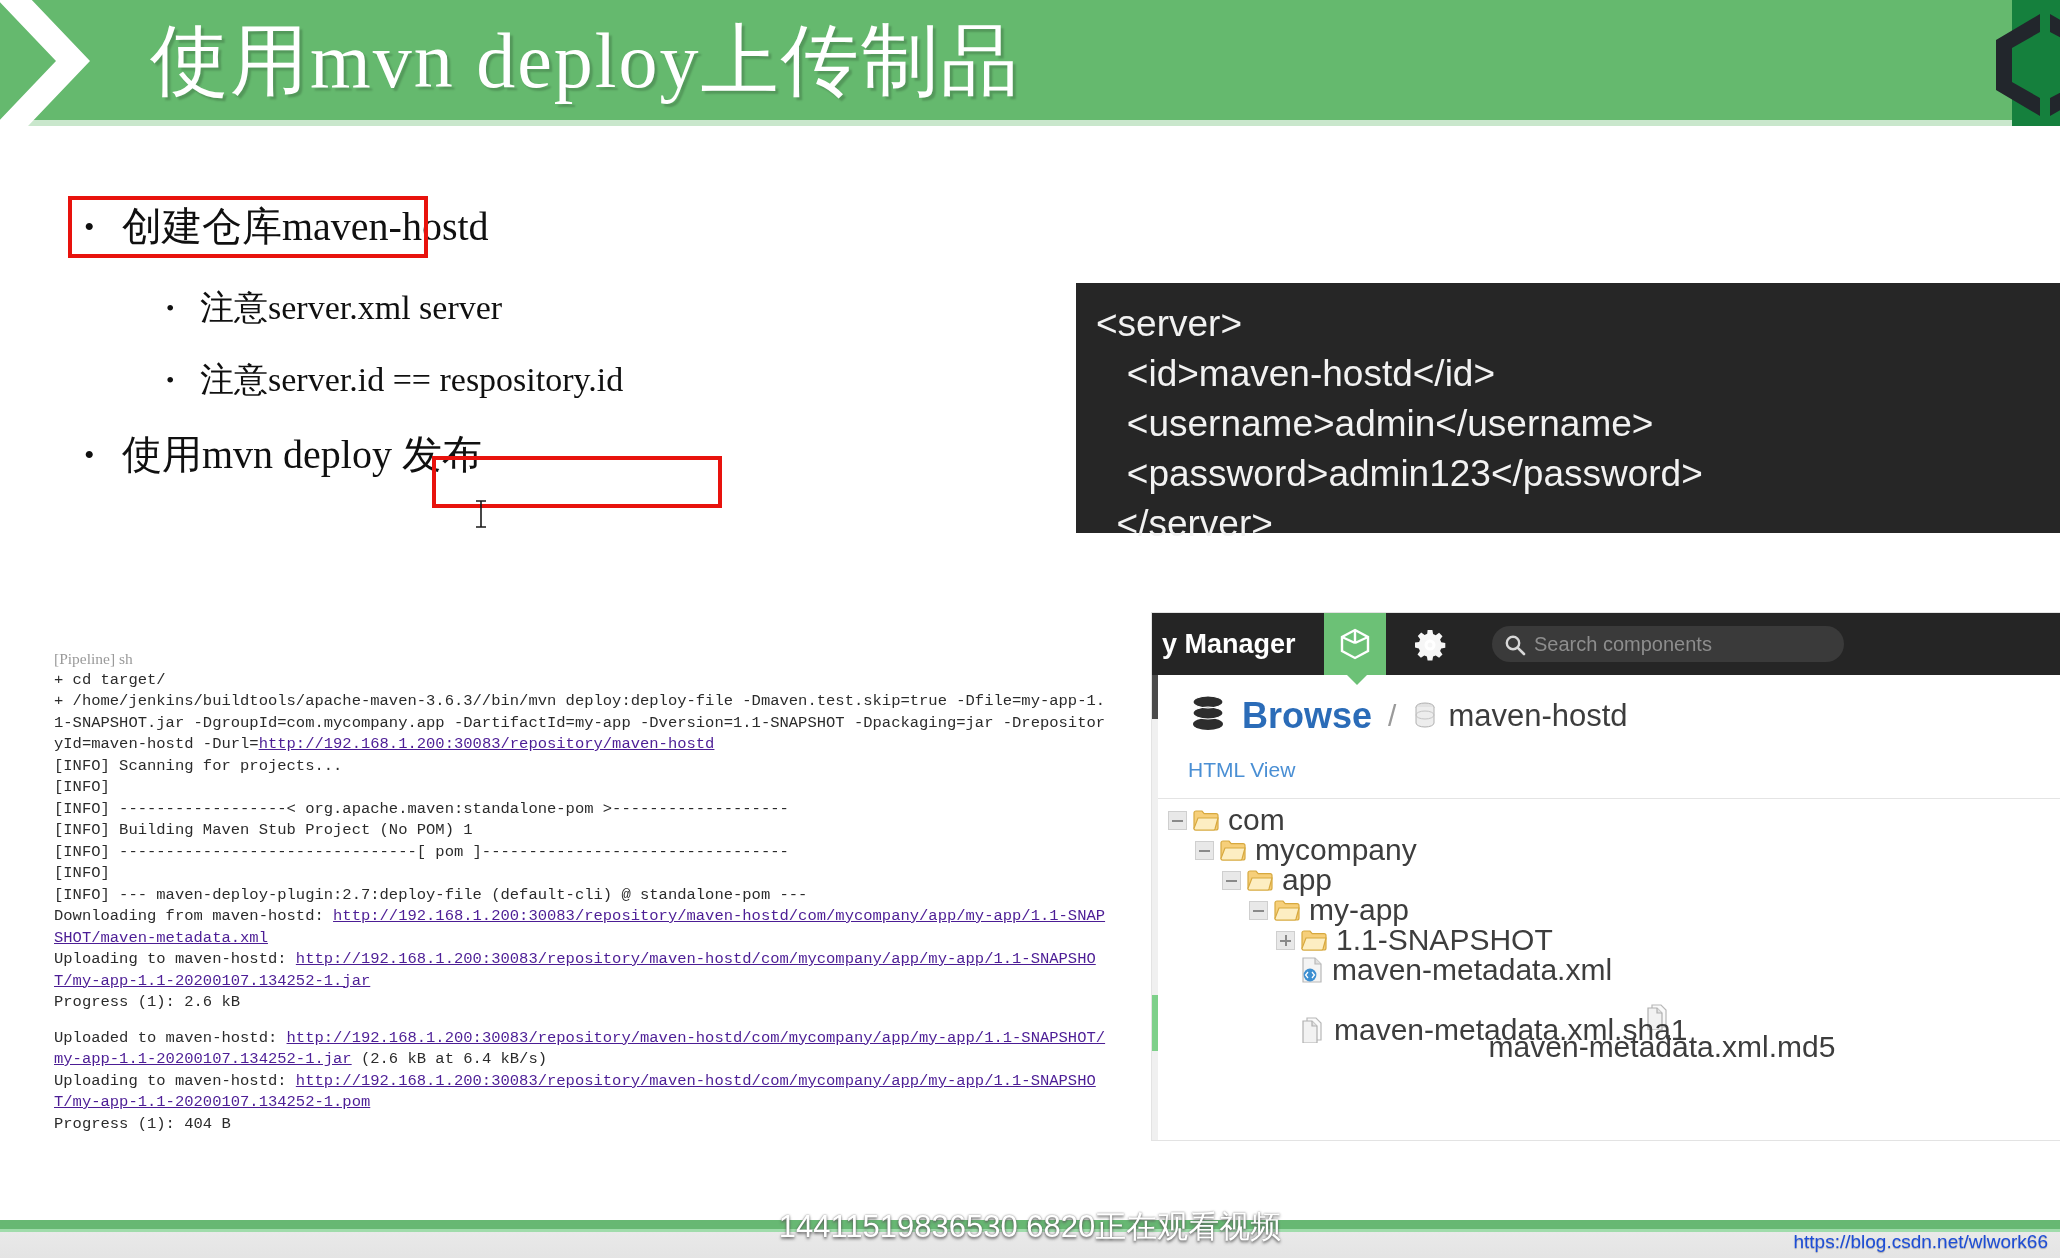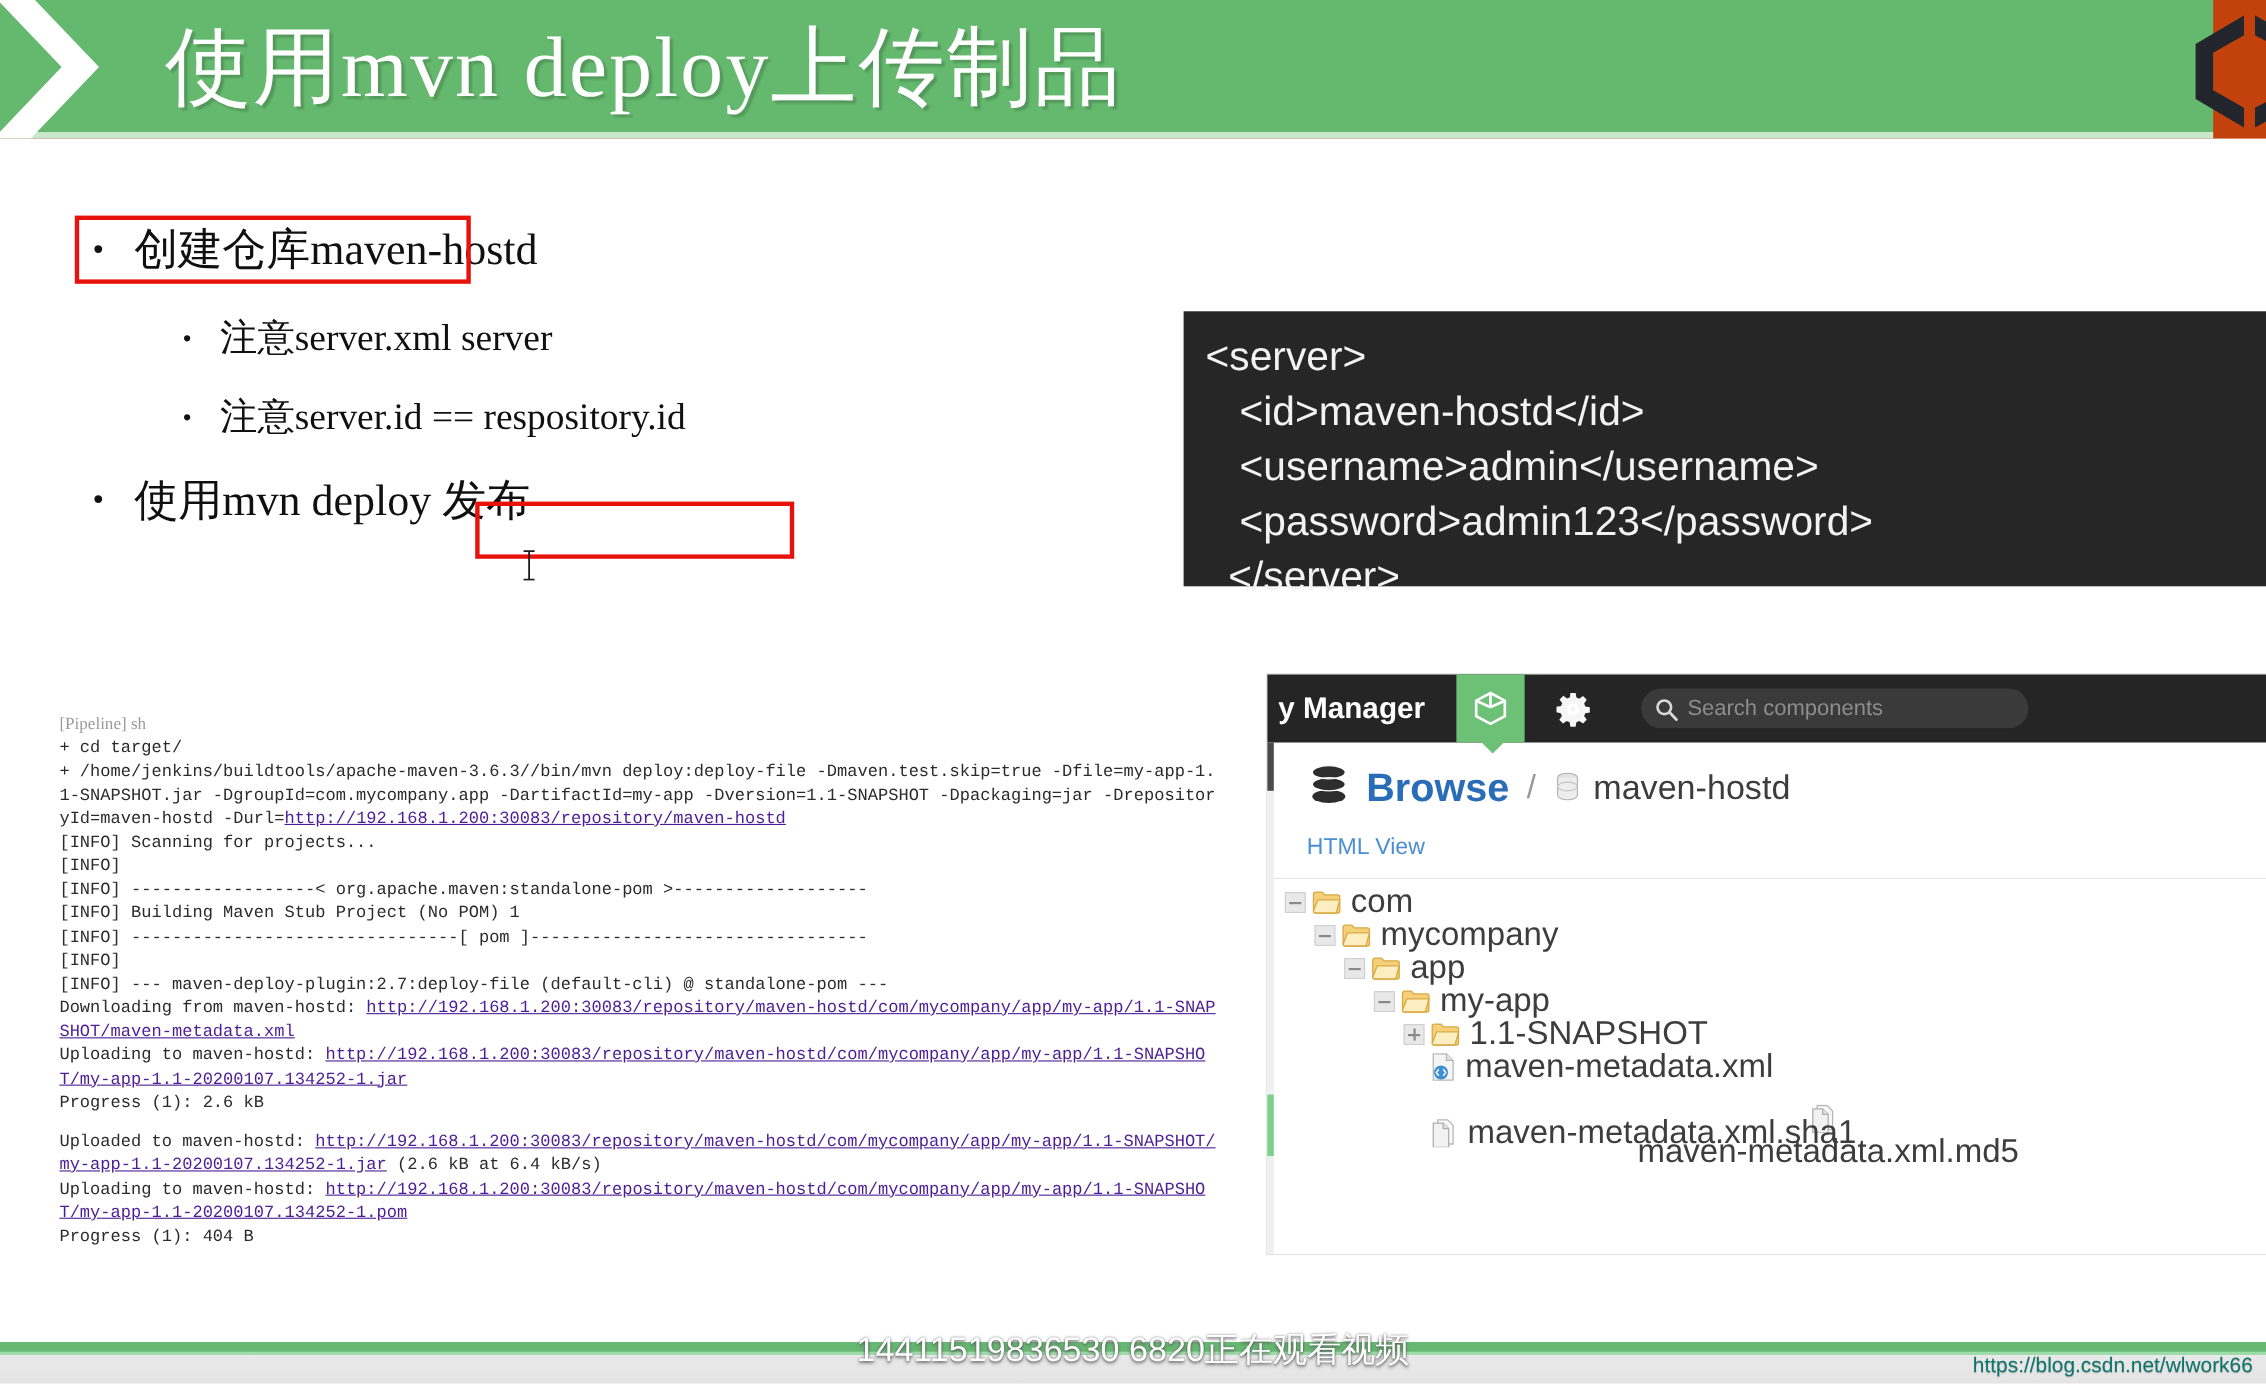--- a/index.html
+++ b/index.html
@@ -3,21 +3,21 @@
 <meta charset="utf-8">
 <style>
   html,body{margin:0;padding:0;}
   body{
     width:2060px;height:1258px;background:#ffffff;overflow:hidden;
     font-family:"Liberation Sans",sans-serif;
     position:relative;
   }
   
   #header{
-    position:absolute;left:0;top:0;width:2060px;height:126px;background:#c2410c;
+    position:absolute;left:0;top:0;width:2060px;height:126px;background:#15803d;
   }
   #header-band{
     position:absolute;left:0;top:0;width:2012px;height:120px;background:#65b96e;
   }
   #header-underline{
     position:absolute;left:0;top:120px;width:2012px;height:6px;background:#c9e7cc;
   }
   #chevron{
     position:absolute;left:-6px;top:-4px;width:96px;height:130px;
   }
@@ -173,21 +173,21 @@
     background:linear-gradient(#e9e9e9,#e4e4e4);
   }
   #overlay-text{
     position:absolute;left:0;top:1206px;width:2060px;text-align:center;
     font-size:31px;color:#ffffff;
     text-shadow:0 2px 3px rgba(90,90,90,0.85),0 0 2px rgba(80,80,80,0.7);
     pointer-events:none;
   }
   #watermark{
     position:absolute;right:12px;top:1231px;
-    font-size:19px;color:#0f766e;
+    font-size:19px;color:#1d4ed8;
     text-shadow:0 1px 1px rgba(160,160,160,0.9);
   }
 </style>
 </head>
 <body>
 
 <div id="header">
   <div id="header-band"></div>
   <div id="header-underline"></div>
   <svg id="chevron" viewBox="0 0 96 130">

